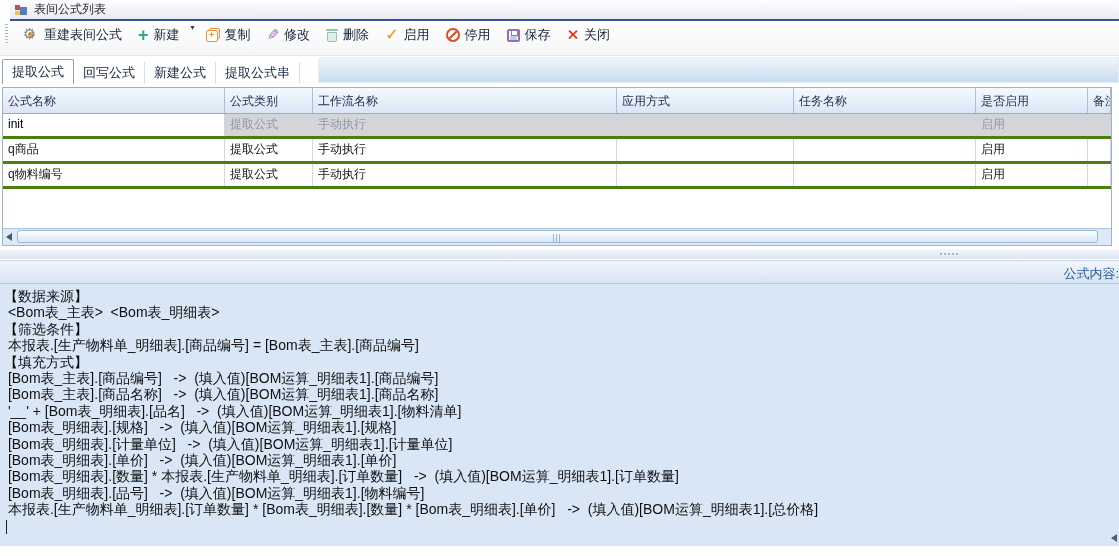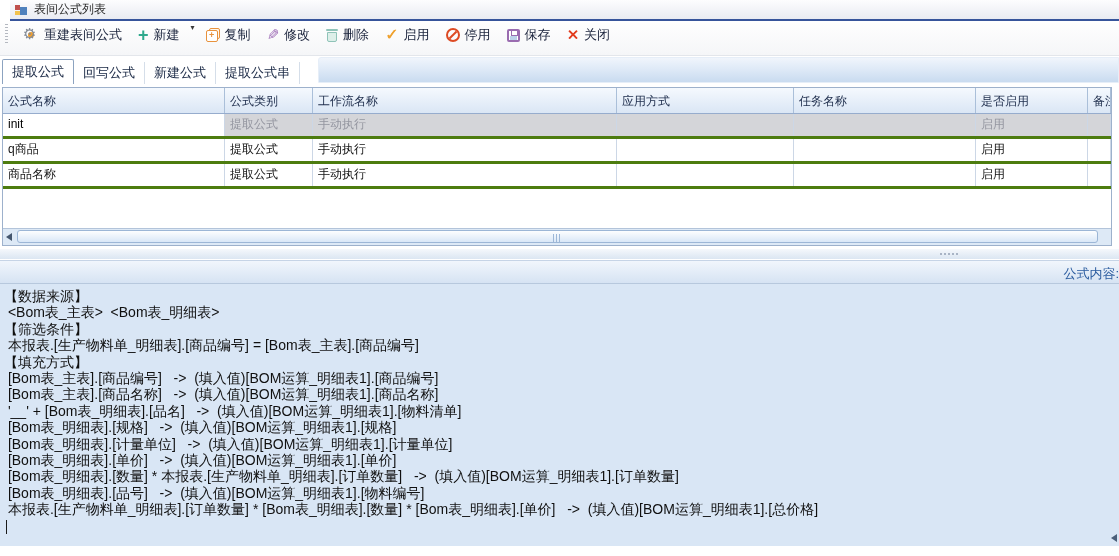--- a/index.html
+++ b/index.html
@@ -213,21 +213,21 @@
     <div class="dcell">q商品</div>
     <div class="dcell">提取公式</div>
     <div class="dcell">手动执行</div>
     <div class="dcell"></div>
     <div class="dcell"></div>
     <div class="dcell">启用</div>
     <div class="dcell"></div>
   </div>
 
   <div class="grid-row drow">
-    <div class="dcell">商品名称</div>
+    <div class="dcell">q物料编号</div>
     <div class="dcell">提取公式</div>
     <div class="dcell">手动执行</div>
     <div class="dcell"></div>
     <div class="dcell"></div>
     <div class="dcell">启用</div>
     <div class="dcell"></div>
   </div>
 
   <div class="grid-filler"></div>
 

